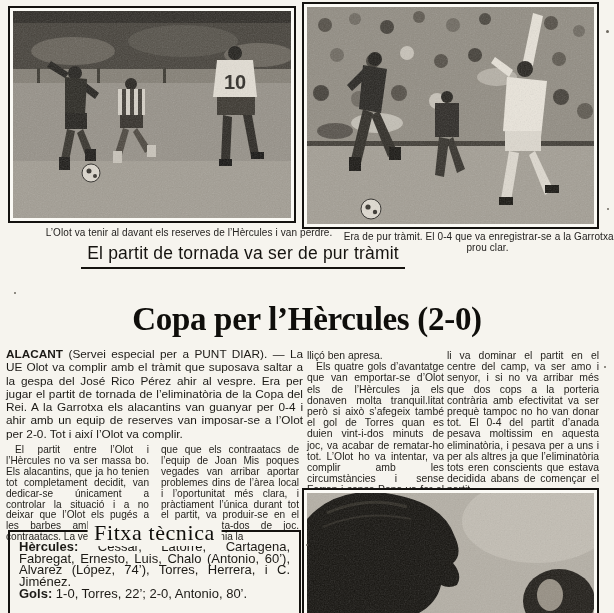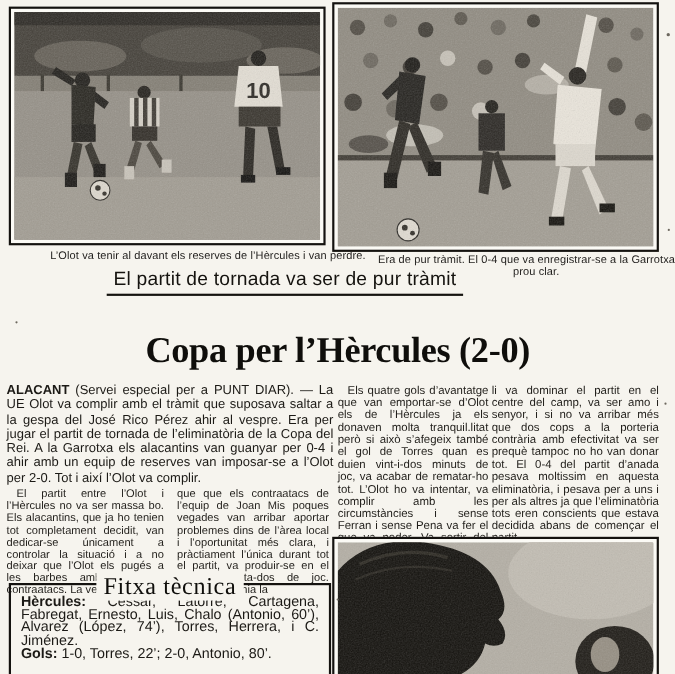--- a/index.html
+++ b/index.html
@@ -11,21 +11,21 @@
     border-radius:26px;
   }
   .photo-frame {
     position:absolute; border:2px solid #14120f; background:#fbfaf5; padding:3px;
   }
   .photo-frame svg { display:block; }
   .caption {
     position:absolute; font-size:10px; line-height:11px; text-align:center;
     color:#242220; letter-spacing:0.1px;margin-left:37px;
   }
-  .kicker-wrap { position:absolute; top:243px; left:16px; width:486px; text-align:center; }
+  .kicker-wrap { position:absolute; top:243px; left:0; width:486px; text-align:center; }
   .kicker {
     display:inline-block; font-size:17.5px; letter-spacing:0.2px; color:#15130f;
     border-bottom:2px solid #15130f; padding:0 6px 3px;
   }
   .headline {
     position:absolute; top:264px; left:0; width:614px; text-align:center;
     font-family:"Liberation Serif","DejaVu Serif",serif;
     font-weight:bold; font-size:33px; line-height:37px; letter-spacing:-0.3px; color:#0f0e0b;
   }
   .lead {
@@ -203,20 +203,21 @@
   <h1 class="headline">
     <br>
     <span>Copa per l’Hèrcules (2-0)</span>
   </h1>
 
   <p class="lead"><b>ALACANT</b> <span>(Servei  especial per a PUNT DIAR). — La UE Olot va complir amb el tràmit que suposava saltar a la gespa del José Rico Pérez ahir al vespre. Era per jugar el partit de tornada de l’eliminatòria de la Copa del Rei. A la Garrotxa els alacantins van guanyar per 0-4 i ahir amb un equip de reserves van imposar-se a l’Olot per 2-0. Tot i així l’Olot va complir.</span></p>
 
   <div class="bodycol col-a">El partit entre l’Olot i l’Hèrcules no va ser massa bo. Els alacantins, que ja ho tenien tot completament decidit, van dedicar-se únicament a controlar la situació i a no deixar que l’Olot els pugés a les barbes amb els seus contraatacs. La veritat és</div>
   <div class="bodycol col-b">que que els contraatacs de l’equip de Joan Mis poques vegades van arribar aportar problemes dins de l’àrea local i l’oportunitat més clara, i pràctiament l’única durant tot el partit, va produir-se en el minut setanta-dos de joc. L’Hèrcules tenia la</div>
   <div class="bodycol col-c">
+    <p>lliçó ben apresa.</p>
     <p class="indented">Els quatre gols d’avantatge que van emportar-se d’Olot els de l’Hèrcules ja els donaven molta tranquil.litat però si això s’afegeix també el gol de Torres quan es duien vint-i-dos minuts de joc, va acabar de rematar-ho tot. L’Olot ho va intentar, va complir amb les circumstàncies i sense Ferran i sense Pena va fer el que va poder. Va sortir del Rico Pérez amb la cara ben alta. L’Hèrcules</p>
   </div>
   <div class="bodycol col-d">li va dominar el partit en el centre del camp, va ser amo i senyor, i si no va arribar més que dos cops a la porteria contrària amb efectivitat va ser prequè tampoc no ho van donar tot. El 0-4 del partit d’anada pesava moltissim en aquesta eliminatòria, i pesava per a uns i per als altres ja que l’eliminatòria tots eren conscients que estava decidida abans de començar el partit.</div>
 
   <div class="fitxa">
     <div class="fitxa-title">Fitxa tècnica</div>
     <p class="fitxa-row"><b>Hèrcules:</b><span> Cessar, Latorre, Cartagena, Fabregat, Ernesto, Luis, Chalo (Antonio, 60’), Alvarez (López, 74’), Torres, Herrera, i C. Jiménez.</span></p>
     <p class="fitxa-row"><b>Gols:</b><span> 1-0, Torres, 22’; 2-0, Antonio, 80’.</span></p>
 
   </div>

